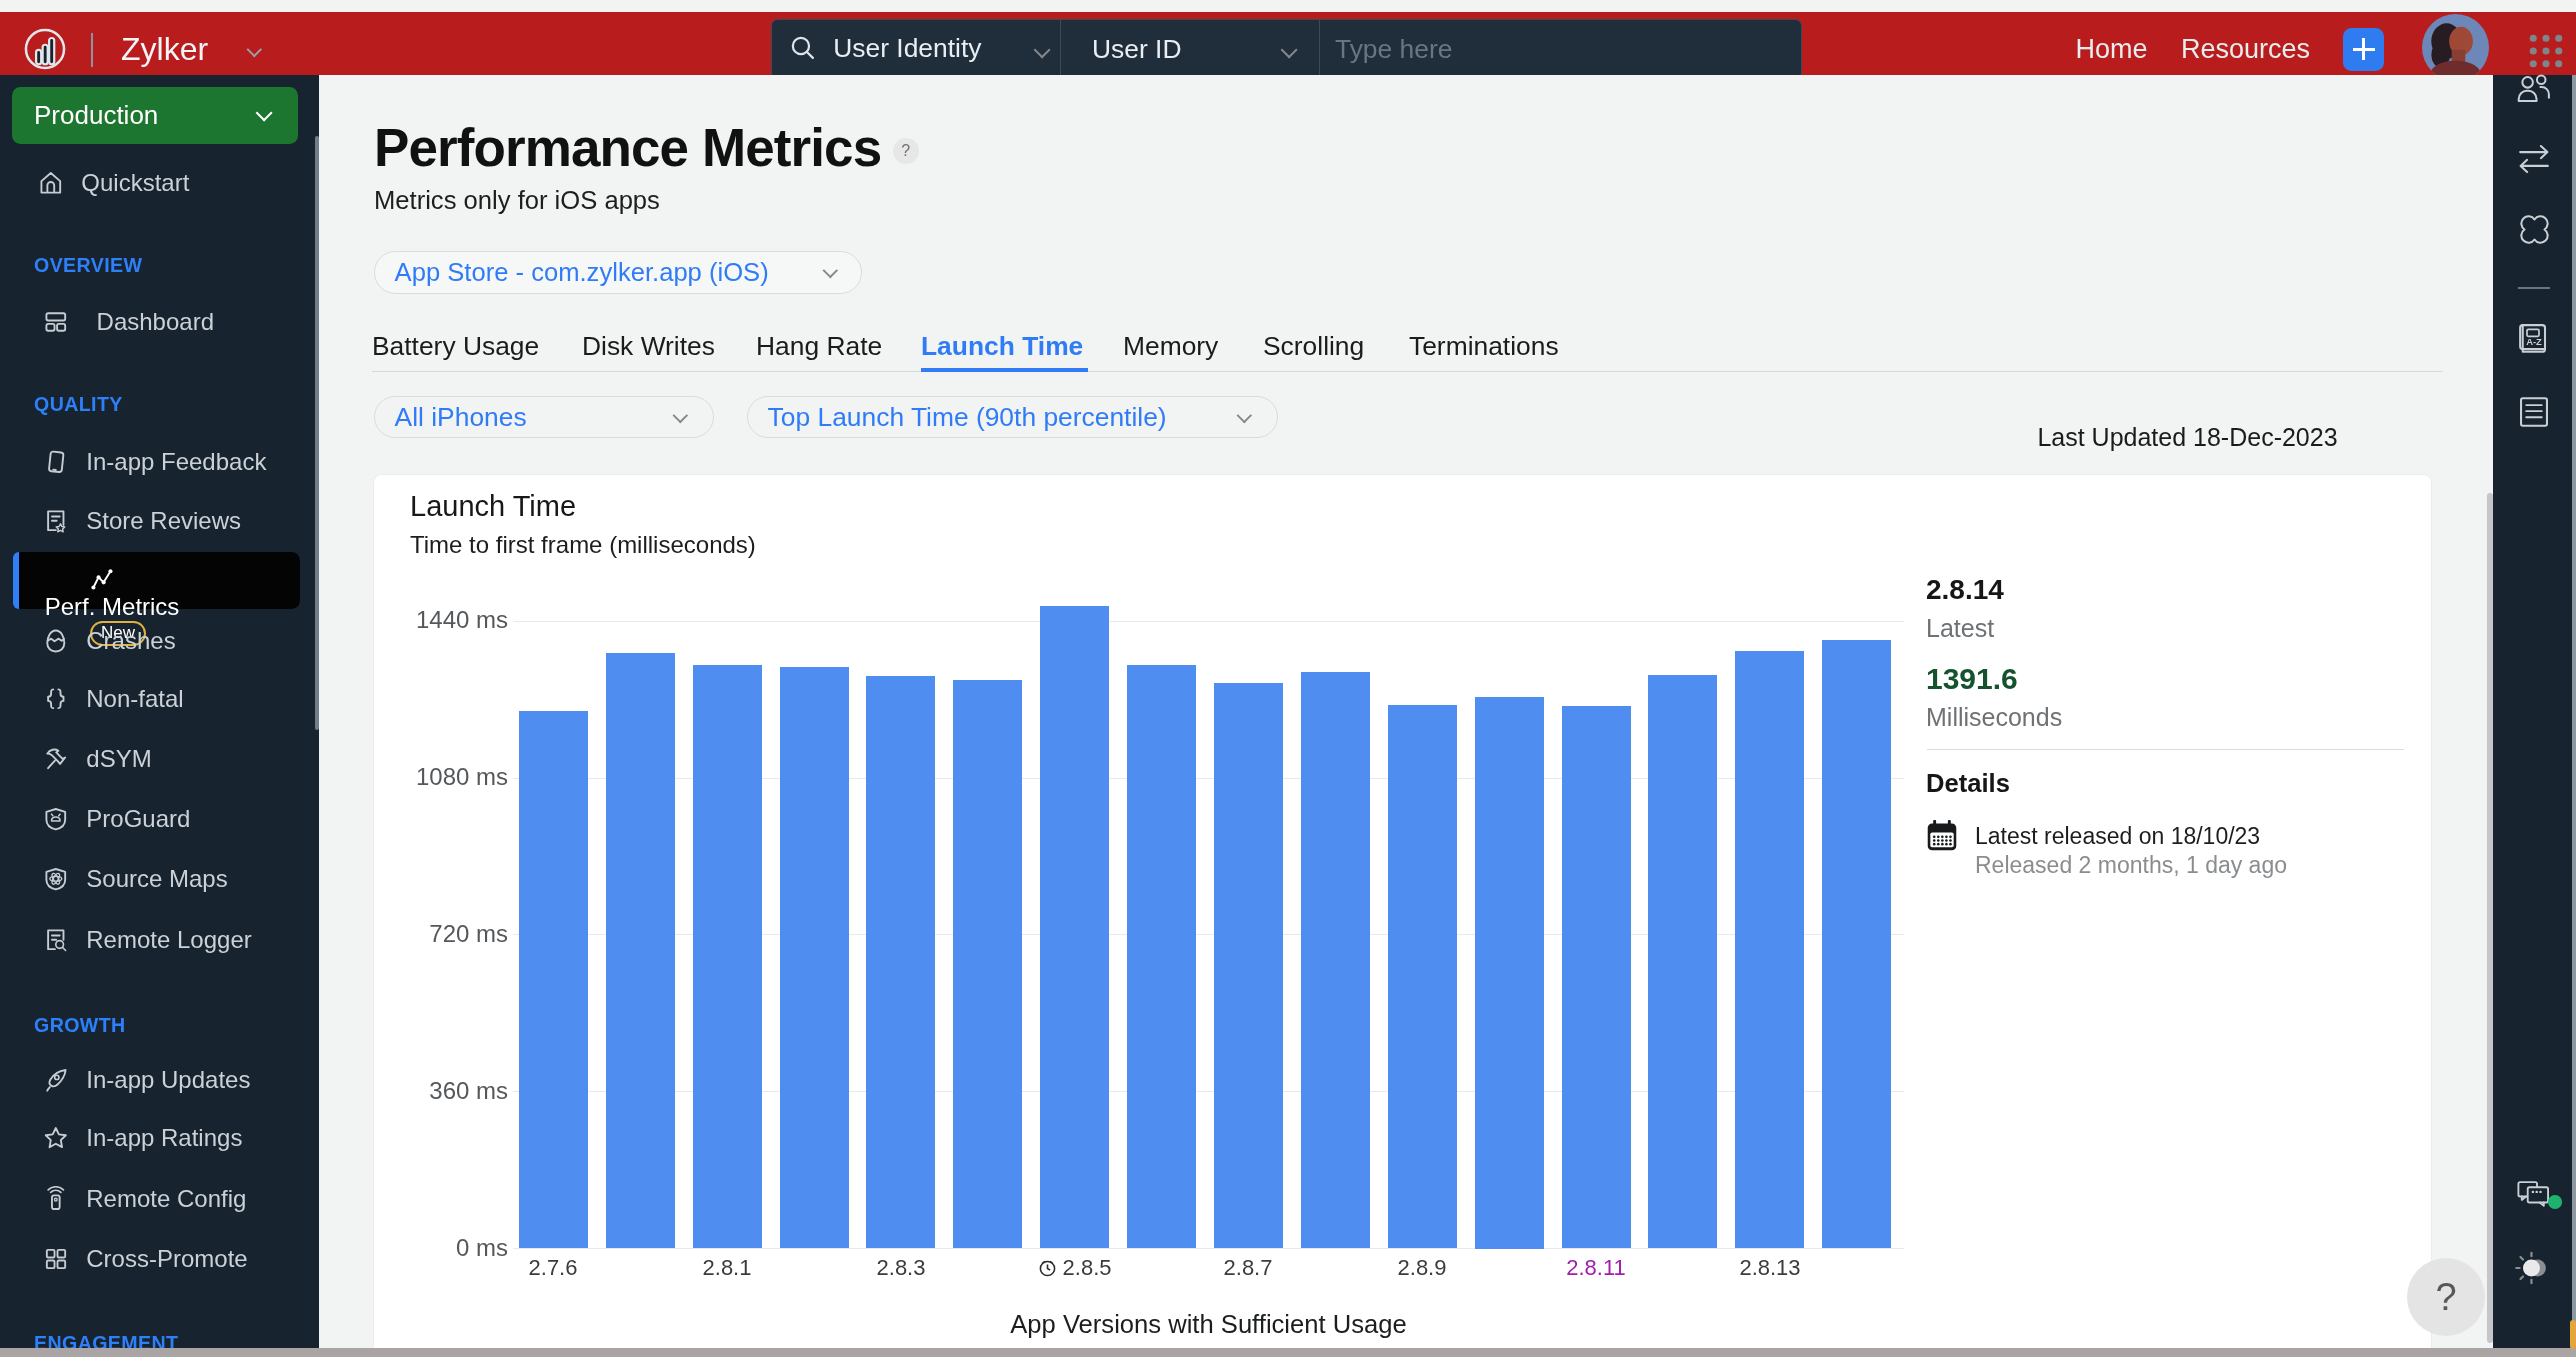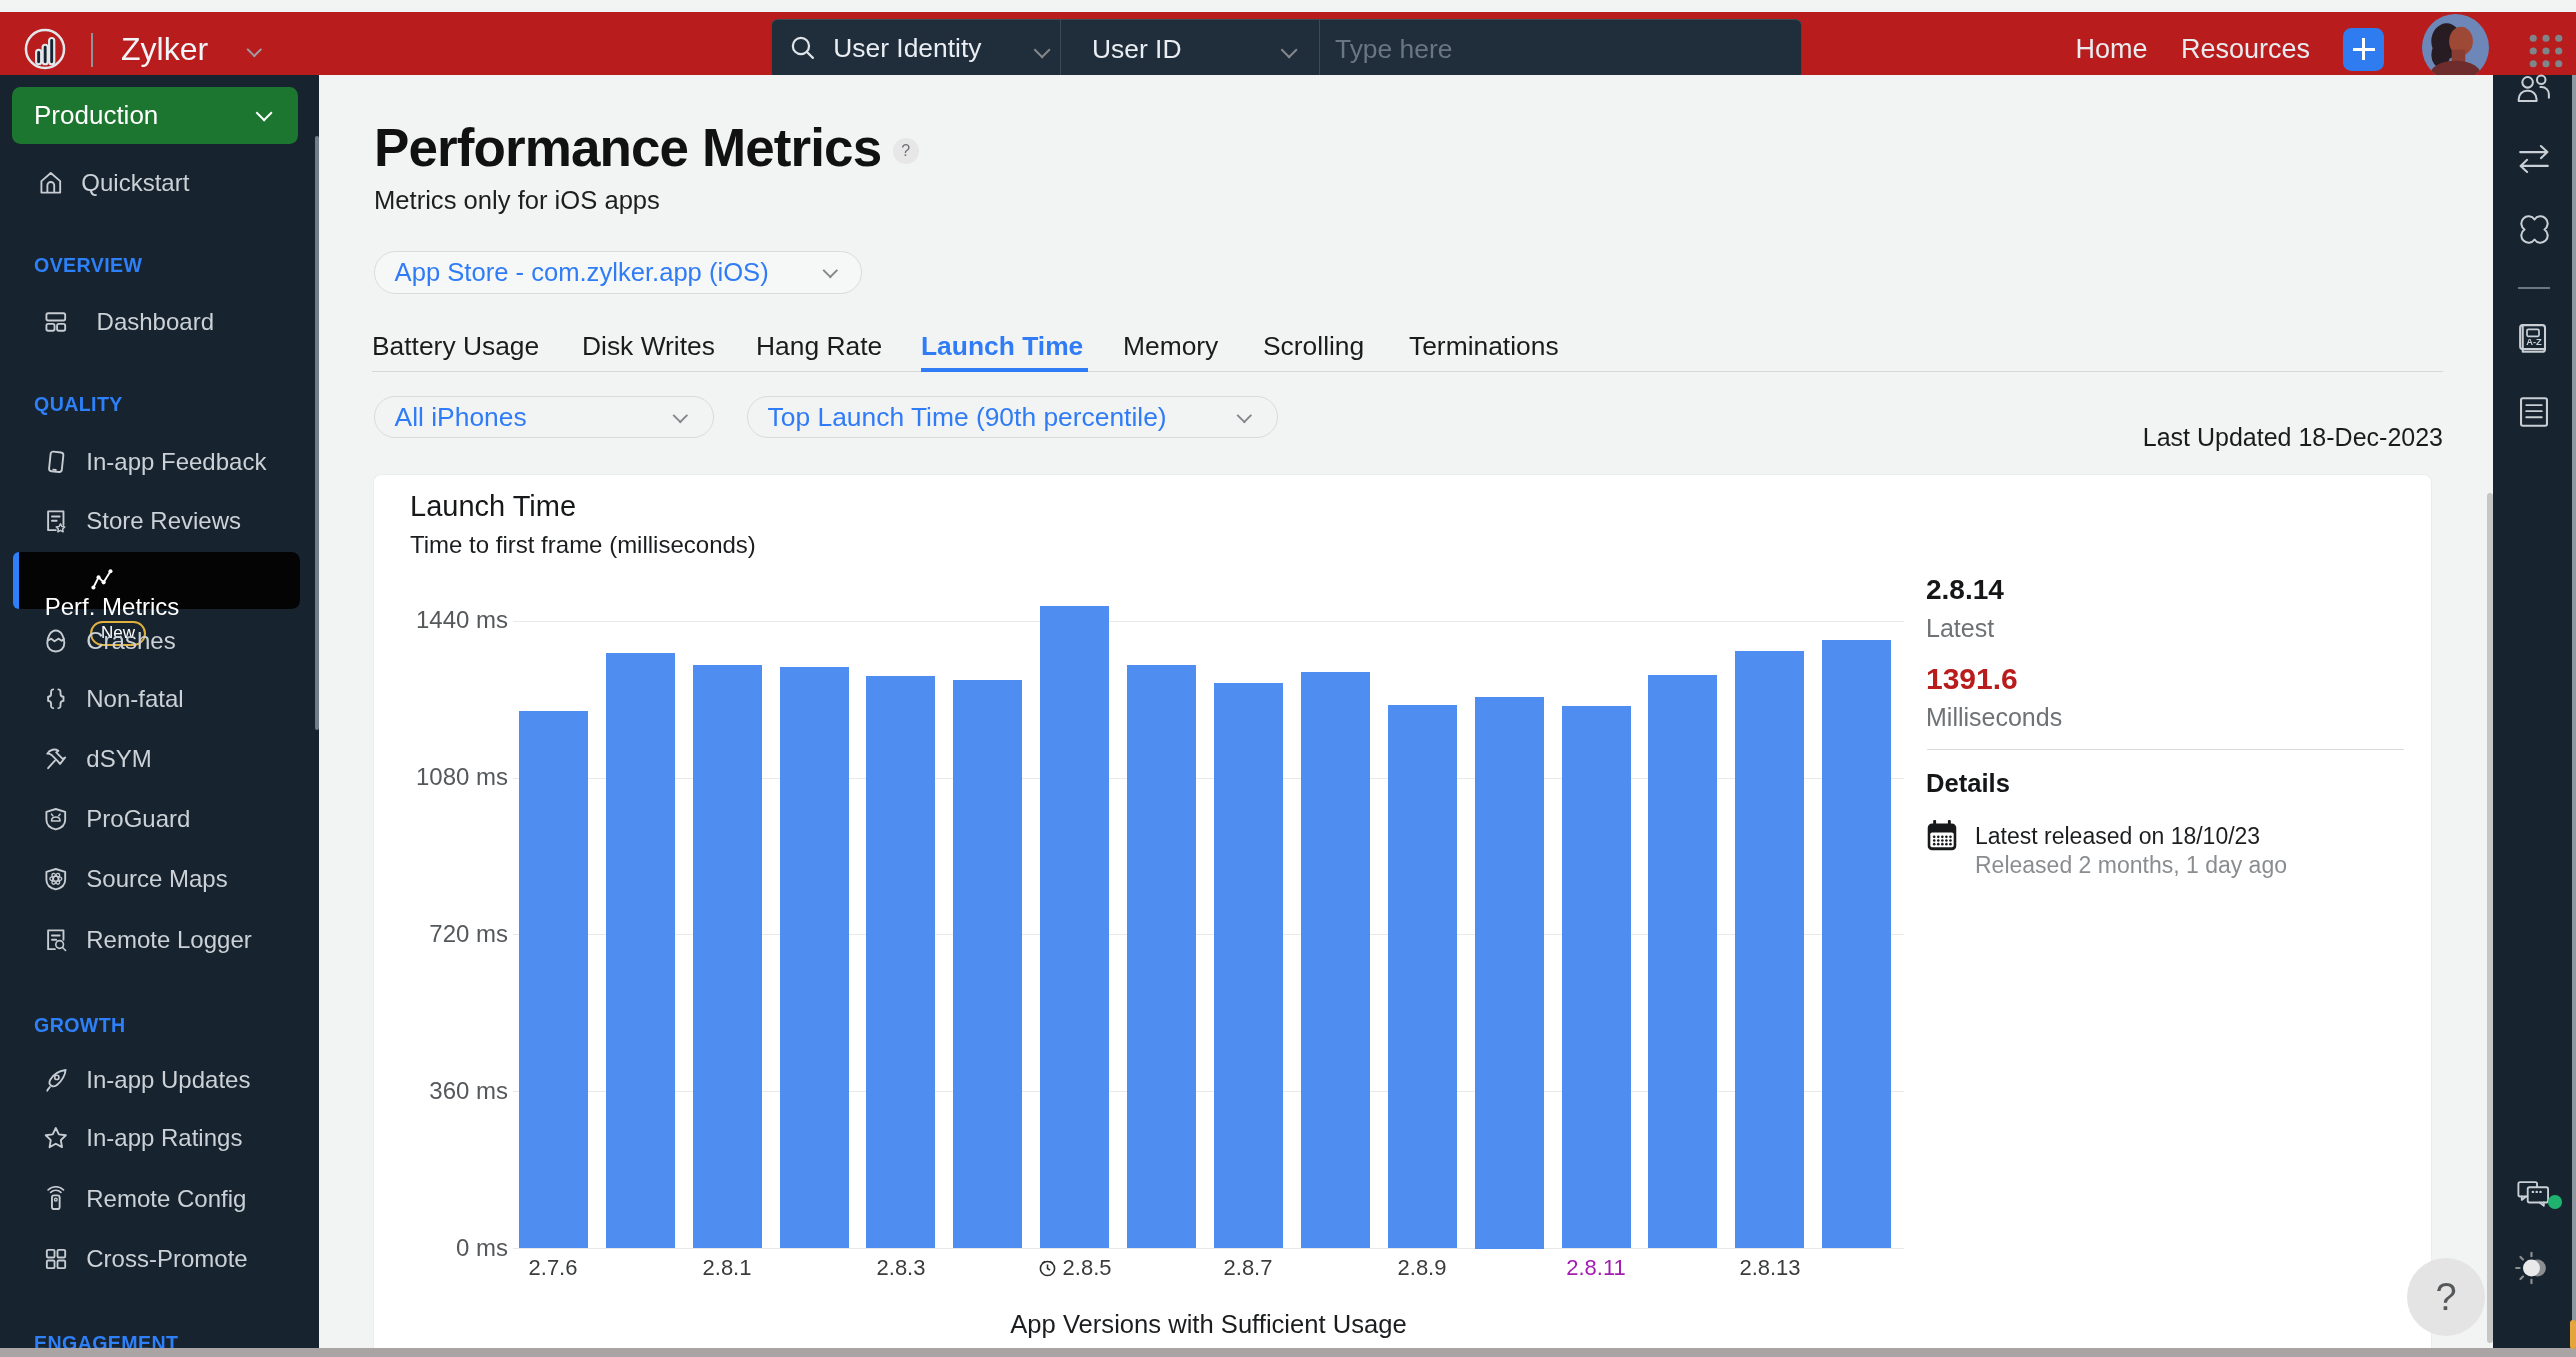--- a/index.html
+++ b/index.html
@@ -220,21 +220,21 @@
 <div class="abs" style="left:53px;top:296px;width:2071px;height:1.3px;background:#D8D8D8;"></div>
 <div class="abs" style="left:602px;top:293px;width:167px;height:4.3px;background:#2F7CF6;"></div>
 <div class="pill" style="left:55px;top:321px;width:340px;height:42px;">
       <span style="margin-left:19.6px;">All iPhones</span>
       <span class="chev" style="margin-left:auto;margin-right:27px;margin-top:-4.3px;padding:4.3px;"></span>
     </div>
 <div class="pill" style="left:428px;top:321px;width:531px;height:42px;">
       <span style="margin-left:19.6px;">Top Launch Time (90th percentile)</span>
       <span class="chev" style="margin-left:auto;margin-right:27px;margin-top:-4.3px;padding:4.3px;"></span>
     </div>
-<div class="abs" style="left:1613px;top:348px;width:511px;font-size:25px;color:#1B1B1B;text-align:right;">Last Updated 18-Dec-2023</div>
+<div class="abs" style="left:1613px;top:348px;width:511px;font-size:25px;color:#1B1B1B;text-align:center;">Last Updated 18-Dec-2023</div>
 <div class="abs" style="left:54px;top:399px;width:2059px;height:883px;background:#FFF;border:0.9px solid #EBECEC;border-radius:8.5px;">
 <div class="abs" style="left:36px;top:14.5px;font-size:29px;color:#161819;">Launch Time</div>
 <div class="abs" style="left:36px;top:56px;font-size:24px;color:#1B1D1F;">Time to first frame (milliseconds)</div>
 <div class="abs" style="left:139px;top:146px;width:1391px;height:0.9px;background:#E9E9E9;"></div>
 <div class="abs" style="left:0px;top:131px;width:134px;font-size:24px;color:#55585B;text-align:right;">1440 ms</div>
 <div class="abs" style="left:139px;top:303px;width:1391px;height:0.9px;background:#E9E9E9;"></div>
 <div class="abs" style="left:0px;top:288px;width:134px;font-size:24px;color:#55585B;text-align:right;">1080 ms</div>
 <div class="abs" style="left:139px;top:459px;width:1391px;height:0.9px;background:#E9E9E9;"></div>
 <div class="abs" style="left:0px;top:445px;width:134px;font-size:24px;color:#55585B;text-align:right;">720 ms</div>
 <div class="abs" style="left:139px;top:616px;width:1391px;height:0.9px;background:#E9E9E9;"></div>
@@ -265,21 +265,21 @@
           <path d="M11 6.5 V11 L14 13"></path>
           <path d="M8 2.5 L5 5 M14 2.5 L17 5" stroke-width="1.6"></path>
         </svg>2.8.5</div>
 <div class="abs" style="left:789px;top:780px;width:170px;text-align:center;font-size:22px;color:#3A3C3E;">2.8.7</div>
 <div class="abs" style="left:963px;top:780px;width:170px;text-align:center;font-size:22px;color:#3A3C3E;">2.8.9</div>
 <div class="abs" style="left:1137px;top:780px;width:170px;text-align:center;font-size:22px;color:#a21caf;">2.8.11</div>
 <div class="abs" style="left:1311px;top:780px;width:170px;text-align:center;font-size:22px;color:#3A3C3E;">2.8.13</div>
 <div class="abs" style="left:139px;top:835px;width:1391px;text-align:center;font-size:25.6px;color:#1B1D1F;">App Versions with Sufficient Usage</div>
 <div class="abs" style="left:1552px;top:99px;font-size:28px;font-weight:bold;color:#141618;">2.8.14</div>
 <div class="abs" style="left:1552px;top:139px;font-size:25px;color:#6F7275;">Latest</div>
-<div class="abs" style="left:1552px;top:187px;font-size:30px;font-weight:bold;color:#b91c1c;">1391.6</div>
+<div class="abs" style="left:1552px;top:187px;font-size:30px;font-weight:bold;color:#14532d;">1391.6</div>
 <div class="abs" style="left:1552px;top:228px;font-size:25px;color:#6F7275;">Milliseconds</div>
 <div class="abs" style="left:1553px;top:274px;width:477px;height:1.3px;background:#DCDCDC;"></div>
 <div class="abs" style="left:1552px;top:294px;font-size:25.6px;font-weight:bold;color:#141618;">Details</div>
 <svg class="abs" style="left:1552px;top:345px" width="32" height="32" viewBox="0 0 37 37" fill="none">
         <rect x="2" y="4" width="33" height="31" rx="5" fill="#17191B"></rect>
         <path d="M10 1.5 V8 M27 1.5 V8" stroke="#17191B" stroke-width="3.4" stroke-linecap="round"></path>
         <rect x="5" y="14.5" width="27" height="17" rx="2" fill="#FFF"></rect>
         <circle cx="9.5" cy="19.5" r="1.5" fill="#17191B"></circle>
         <circle cx="14.2" cy="19.5" r="1.5" fill="#17191B"></circle>
         <circle cx="18.9" cy="19.5" r="1.5" fill="#17191B"></circle>

